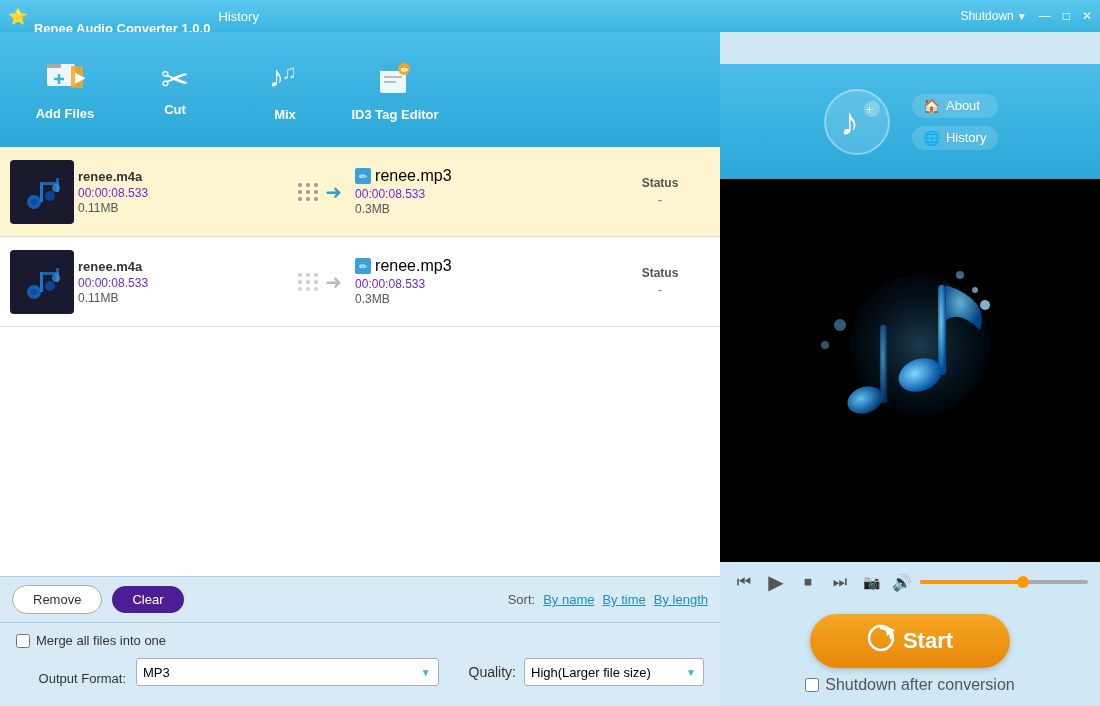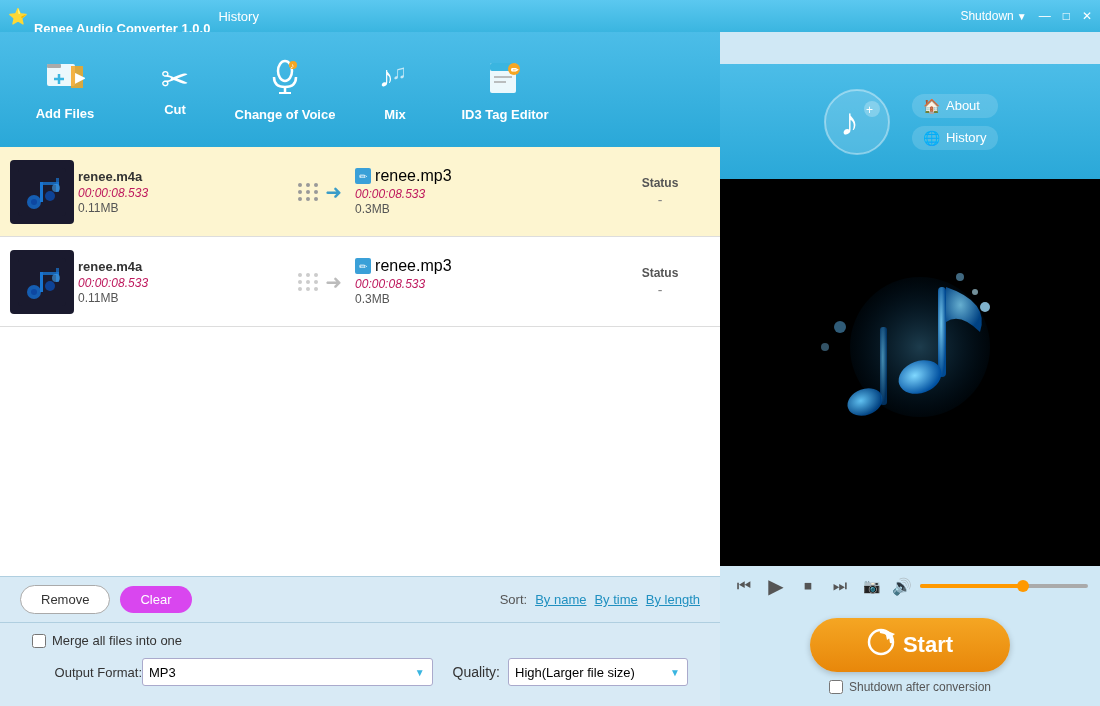--- a/index.html
+++ b/index.html
@@ -112,76 +112,76 @@
       width: 64px; height: 64px;
       background: #1a1a2e;
       border-radius: 4px;
       display: flex; align-items: center; justify-content: center;
       flex-shrink: 0;
       overflow: hidden;
     }
 
     .file-info { flex: 1; }
     .file-name { font-weight: bold; font-size: 13px; color: #333; }
-    .file-duration { font-size: 12px; color: #be185d; margin-top: 2px; font-style: italic; }
+    .file-duration { font-size: 12px; color: #6d28d9; margin-top: 2px; }
     .file-size { font-size: 12px; color: #555; margin-top: 1px; }
 
     .arrow-area { width: 60px; display: flex; align-items: center; justify-content: center; }
     .dot { width: 4px; height: 4px; background: #999; border-radius: 50%; }
 
     .output-info { flex: 1.2; }
     .output-name { display: flex; align-items: center; gap: 4px; }
     .edit-icon { width: 16px; height: 16px; background: #3aa0d8; border-radius: 2px; display: flex; align-items: center; justify-content: center; font-size: 10px; color: white; }
 
     .status-area { width: 100px; text-align: center; }
     .status-label { font-size: 12px; font-weight: bold; color: #555; }
     .status-value { font-size: 14px; color: #888; margin-top: 2px; }
 
     
     .bottom-bar {
       background: #d8eaf5;
-      padding: 8px 20px;
+      padding: 8px 12px;
       display: flex;
       align-items: center;
       gap: 10px;
       border-top: 1px solid #b0cfe0;
     }
     .btn-remove {
       background: white;
       border: 1px solid #aaa;
       border-radius: 20px;
       padding: 6px 20px;
       font-size: 13px;
       cursor: pointer;
       color: #333;
     }
     .btn-clear {
-      background: #d946ef;
+      background: #4c1d95;
       border: none;
       border-radius: 20px;
       padding: 6px 20px;
       font-size: 13px;
       cursor: pointer;
       color: white;
     }
     .sort-area { margin-left: auto; display: flex; align-items: center; gap: 8px; font-size: 13px; color: #555; }
     .sort-link { color: #2090c0; cursor: pointer; text-decoration: underline; }
     .sort-label { color: #555; }
 
     
     .settings-panel {
       background: #d8eaf5;
-      padding: 10px 32px;
+      padding: 10px 16px;
       border-top: 1px solid #b0cfe0;
     }
     .merge-row { display: flex; align-items: center; gap: 6px; margin-bottom: 10px; }
     .merge-check { width: 14px; height: 14px; border: 1px solid #999; background: white; cursor: pointer; }
     .merge-label { font-size: 13px; color: #333; }
 
-    .format-row { display: flex; align-items: center; margin-bottom: 10px; }
+    .format-row { display: flex; align-items: flex-end; gap: 10px; margin-bottom: 10px; }
     .field-label { font-size: 13px; color: #333; width: 110px; text-align: right; }
     .select-wrapper { position: relative; flex: 1; }
     .select-wrapper select { width: 100%; height: 28px; border: 1px solid #aac; border-radius: 3px; background: white; padding: 0 6px; font-size: 13px; cursor: pointer; appearance: none; }
     .select-wrapper .dropdown-arrow { position: absolute; right: 8px; top: 50%; transform: translateY(-50%); font-size: 10px; color: #3ab5e0; pointer-events: none; }
 
     .quality-group { display: flex; align-items: center; gap: 8px; margin-left: 20px; }
     .quality-label { font-size: 14px; color: #333; }
 
     .folder-row { display: flex; align-items: center; gap: 10px; }
     .folder-input-wrap { flex: 1; position: relative; }
@@ -240,21 +240,21 @@
       cursor: pointer;
       display: flex;
       align-items: center;
       justify-content: center;
       gap: 8px;
       box-shadow: 0 2px 6px rgba(0,0,0,0.2);
     }
     .start-icon { font-size: 22px; }
     .shutdown-row { display: flex; align-items: center; gap: 6px; }
     .shutdown-check { width: 14px; height: 14px; border: 1px solid #999; background: white; cursor: pointer; }
-    .shutdown-label { font-size: 12px; color: #555; }
+    .shutdown-label { font-size: 16px; color: #555; }
   </style>
 </head>
 <body>
 
 <div style="display:flex; width:1100px;">
   <div style="flex:1;">
     <div class="title-bar">
       <span style="margin-right:6px; font-size:16px;">⭐</span>
       <span style="font-size:13px; font-weight:bold;margin-top:24px;">Renee Audio Converter 1.0.0</span>
       <span style="margin-left:8px;">History</span>
@@ -284,33 +284,20 @@
             <line x1="9" y1="21" x2="19" y2="21" stroke="#3ab5e0" stroke-width="2.5"></line>
             <polygon points="26,8 38,8 38,30 26,30" fill="#f5a623" opacity="0.85"></polygon>
             <text x="30" y="24" font-size="14" fill="white">▶</text>
           </svg>
       </span>
       <span class="tb-label">Add Files</span>
     </div>
     <div class="toolbar-item">
       <span class="tb-icon" style="font-size:34px;">✂</span>
       <span class="tb-label">Cut</span>
-    </div>
-    <div class="toolbar-item">
-      <span class="tb-icon">
-        <svg width="38" height="38" viewBox="0 0 38 38">
-            <ellipse cx="19" cy="14" rx="7" ry="10" fill="none" stroke="white" stroke-width="2.5"></ellipse>
-            <path d="M8 20 Q8 30 19 30 Q30 30 30 20" fill="none" stroke="white" stroke-width="2.5"></path>
-            <line x1="19" y1="30" x2="19" y2="36" stroke="white" stroke-width="2.5"></line>
-            <line x1="13" y1="36" x2="25" y2="36" stroke="white" stroke-width="2"></line>
-            <circle cx="27" cy="8" r="4" fill="#f5a623"></circle>
-            <text x="24.5" y="11" font-size="7" fill="white" font-weight="bold">♪</text>
-          </svg>
-      </span>
-      <span class="tb-label">Change of Voice</span>
     </div>
     <div class="toolbar-item">
       <span class="tb-icon">
         <svg width="38" height="38" viewBox="0 0 38 38">
             <text x="3" y="30" font-size="30" fill="white">♪</text>
             <text x="16" y="22" font-size="20" fill="white" opacity="0.7">♫</text>
           </svg>
       </span>
       <span class="tb-label">Mix</span>
     </div>

